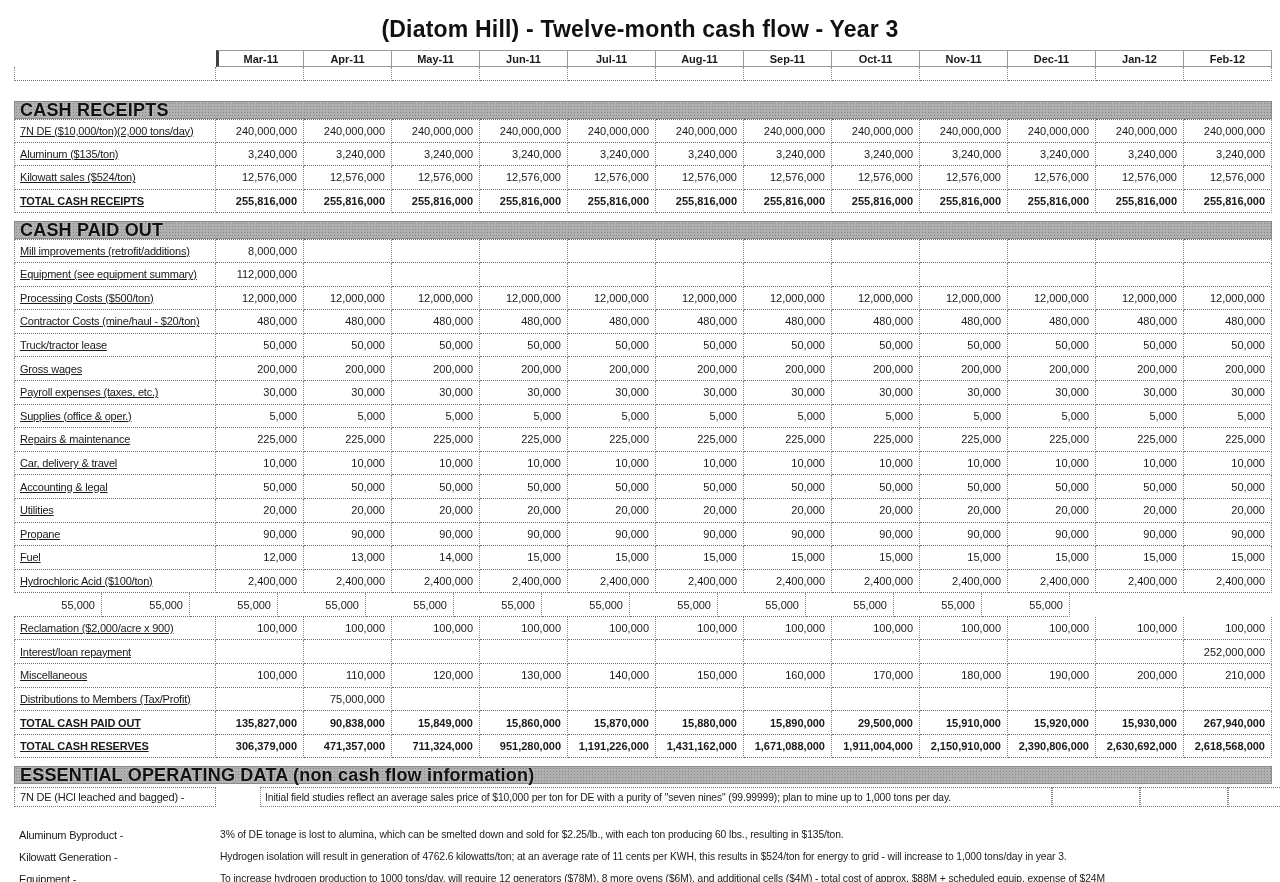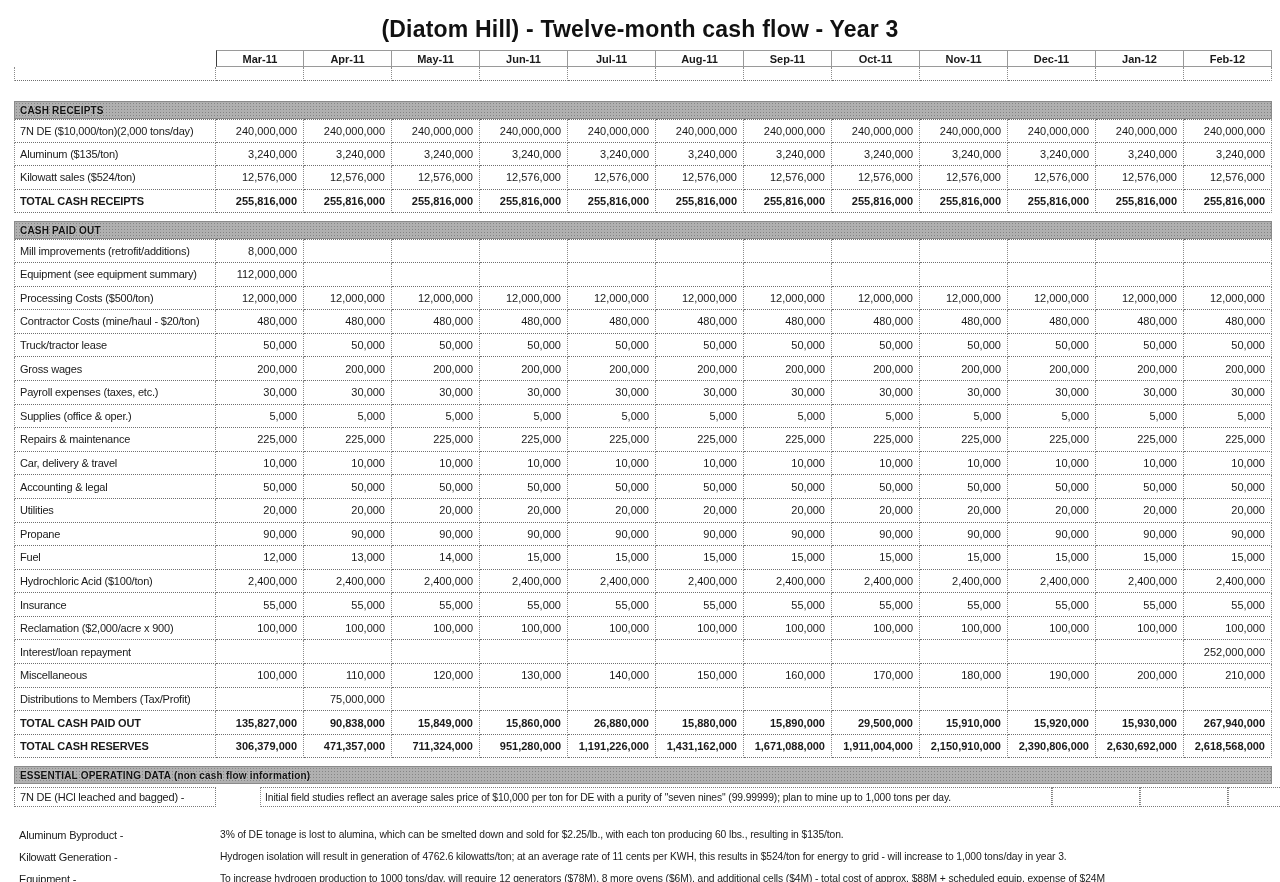--- a/index.html
+++ b/index.html
@@ -31,21 +31,21 @@
     border-bottom: 1px dotted #6f6f6f;
     overflow: hidden;
     white-space: nowrap;
   }
   .label-cell {
     width: 202px; flex: none;
     padding: 2px 2px 2px 5px;
     font-size: 11px;
     letter-spacing: -0.2px;
     border-left: 1px dotted #8a8a8a;
-    display: flex; align-items: center;
+    display: flex; align-items: center; text-decoration: underline;
   }
   .val-cell {
     width: 88px; flex: none;
     padding: 2px 6px 2px 2px;
     font-size: 11px;
     text-align: right;
     display: flex; align-items: center; justify-content: flex-end;
   }
   .data-row { height: 23.6px; border-top: 0; }
   .data-row:first-child .cell { border-top: 1px dotted #6f6f6f; }
@@ -55,36 +55,36 @@
   .header-row { height: 17px; }
   .header-spacer { width: 202px; flex: none; border: 0; }
   .month-cell {
     width: 88px; flex: none;
     font-size: 11px; font-weight: bold;
     text-align: center;
     border: 1px solid #9a9a9a;
     border-left: 0;
     display: flex; align-items: center; justify-content: center;
   }
-  .month-cell:first-of-type { border-left: 1px solid #404040; }
+  .month-cell:first-of-type { border-left: 3px solid #404040; }
 
   
   .empty-row { height: 14px; }
   .empty-row .cell { background: #fff; }
 
   .section-gap-lg { height: 20px; }
   .section-gap { height: 8px; }
 
   .section-bar {
     width: 1258px; height: 18px;
     background-color: #b0b0b0;
     background-image: radial-gradient(#858585 0.8px, rgba(0,0,0,0) 0.8px);
     background-size: 3px 3px;
     border: 1px solid #8a8a8a;
-    font-size: 10px; font-weight: bold;
+    font-size: 18px; font-weight: bold;
     color: #111;
     padding: 1px 5px;
     letter-spacing: 0.2px;
     display: flex; align-items: center;
     text-shadow: 0 0 2px rgba(255,255,255,0.55);
   }
 
   
   .note-row { display: flex; width: 1258px; margin-top: 2px; }
   .note-label {
@@ -447,21 +447,20 @@
           <div class="cell val-cell">2,400,000</div>
           <div class="cell val-cell">2,400,000</div>
           <div class="cell val-cell">2,400,000</div>
           <div class="cell val-cell">2,400,000</div>
           <div class="cell val-cell">2,400,000</div>
           <div class="cell val-cell">2,400,000</div>
           <div class="cell val-cell">2,400,000</div>
           <div class="cell val-cell">2,400,000</div>
         </div>
         <div class="grid-row data-row">
-          <div class="cell label-cell">Insurance</div>
           <div class="cell val-cell">55,000</div>
           <div class="cell val-cell">55,000</div>
           <div class="cell val-cell">55,000</div>
           <div class="cell val-cell">55,000</div>
           <div class="cell val-cell">55,000</div>
           <div class="cell val-cell">55,000</div>
           <div class="cell val-cell">55,000</div>
           <div class="cell val-cell">55,000</div>
           <div class="cell val-cell">55,000</div>
           <div class="cell val-cell">55,000</div>
@@ -527,21 +526,21 @@
           <div class="cell val-cell"></div>
           <div class="cell val-cell"></div>
           <div class="cell val-cell"></div>
         </div>
         <div class="grid-row data-row bold-row">
           <div class="cell label-cell">TOTAL CASH PAID OUT</div>
           <div class="cell val-cell">135,827,000</div>
           <div class="cell val-cell">90,838,000</div>
           <div class="cell val-cell">15,849,000</div>
           <div class="cell val-cell">15,860,000</div>
-          <div class="cell val-cell">26,880,000</div>
+          <div class="cell val-cell">15,870,000</div>
           <div class="cell val-cell">15,880,000</div>
           <div class="cell val-cell">15,890,000</div>
           <div class="cell val-cell">29,500,000</div>
           <div class="cell val-cell">15,910,000</div>
           <div class="cell val-cell">15,920,000</div>
           <div class="cell val-cell">15,930,000</div>
           <div class="cell val-cell">267,940,000</div>
         </div>
         <div class="grid-row data-row bold-row">
           <div class="cell label-cell">TOTAL CASH RESERVES</div>

